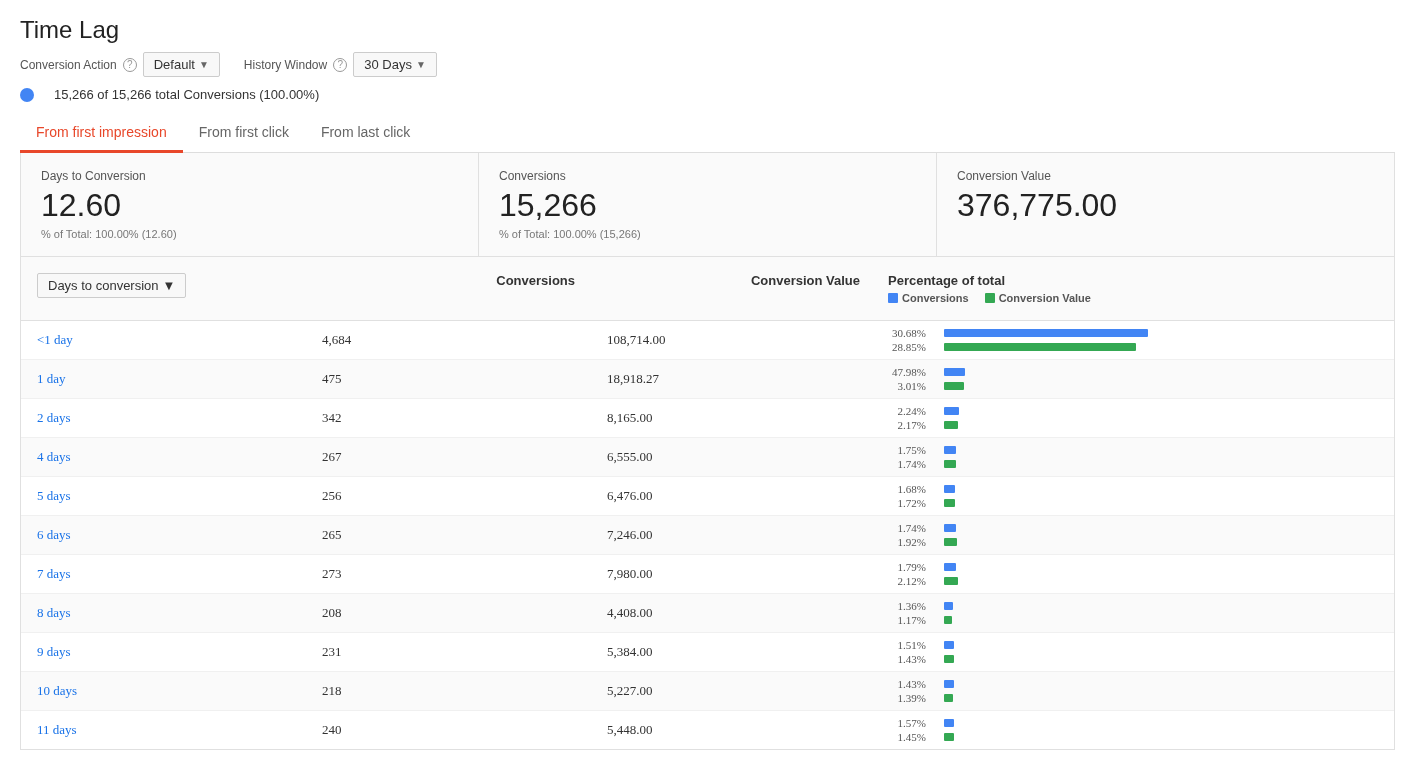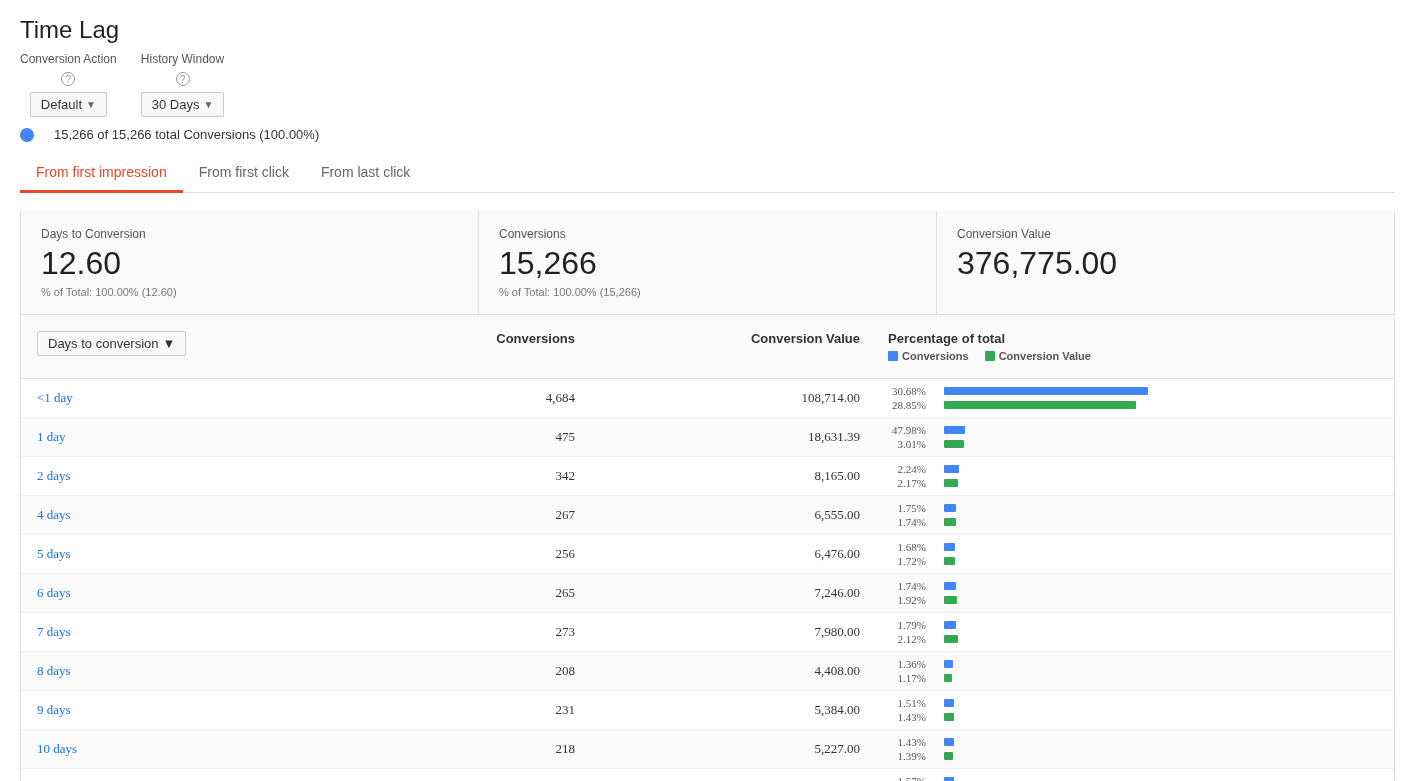--- a/index.html
+++ b/index.html
@@ -3,35 +3,35 @@
   <meta charset="utf-8">
   <style>
     * { box-sizing: border-box; margin: 0; padding: 0; }
     body { font-family: Arial, sans-serif; font-size: 13px; color: #333; background: #fff; }
 
     .page { padding: 16px 20px; }
 
     h1 { font-size: 24px; font-weight: 400; color: #222; margin-bottom: 8px; }
 
     .controls-row { display: flex; align-items: center; gap: 24px; margin-bottom: 10px; }
-    .control-group { display: flex; align-items: center; gap: 6px; flex-direction: column; }
+    .control-group { display: flex; align-items: center; gap: 6px; }
     .control-label { font-size: 12px; color: #555; }
     .help-icon { display: inline-flex; align-items: center; justify-content: center; width: 14px; height: 14px; border-radius: 50%; border: 1px solid #999; color: #999; font-size: 10px; cursor: pointer; }
 
     .dropdown-btn {
       display: inline-flex; align-items: center; gap: 4px;
       border: 1px solid #ccc; border-radius: 2px; padding: 4px 10px;
       background: #f8f8f8; cursor: pointer; font-size: 13px; color: #333;
     }
     .dropdown-btn .arrow { font-size: 10px; color: #666; }
 
     .summary-row { display: flex; align-items: center; gap: 20px; margin-bottom: 12px; font-size: 13px; color: #333; }
     .blue-dot { width: 14px; height: 14px; border-radius: 50%; background: #4285f4; display: inline-block; }
 
-    .tabs { display: flex; border-bottom: 1px solid #ddd; margin-bottom: 18px; }
+    .tabs { display: flex; border-bottom: 1px solid #ddd; margin-bottom: 0; }
     .tab {
       padding: 10px 16px; font-size: 14px; cursor: pointer; color: #666;
       border-bottom: 3px solid transparent; margin-bottom: -1px;
     }
     .tab.active { color: #e8472a; border-bottom: 3px solid #e8472a; font-weight: 500; }
 
     .metrics-bar {
       display: flex; border: 1px solid #e0e0e0; border-top: none;
       background: #fafafa;
     }
@@ -66,21 +66,21 @@
       display: grid;
       grid-template-columns: 285px 285px 285px 1fr;
       border-bottom: 1px solid #f0f0f0;
       align-items: center;
       font-family: Liberation Serif, serif;
     }
     .table-row:last-child { border-bottom: none; }
     .table-row:nth-child(even) { background: #fafafa; }
 
     .cell { padding: 8px 16px; font-size: 13px; color: #333; }
-    .cell.right { text-align: right; }
+    .cell.right { }
     .cell.label { color: #1a73e8; }
 
     .bar-cell { padding: 6px 12px; }
     .bar-pair { display: flex; flex-direction: column; gap: 2px; }
     .bar-row { display: flex; align-items: center; gap: 18px; }
     .bar-pct { font-size: 11px; color: #555; width: 38px; text-align: right; flex-shrink: 0; }
     .bar-track { flex: 1; height: 8px; background: transparent; position: relative; }
     .bar-fill { height: 8px; border-radius: 1px; }
     .bar-blue { background: #4285f4; }
     .bar-green { background: #34a853; }
@@ -186,21 +186,21 @@
           <div class="bar-track">
             <div class="bar-fill bar-green" style="width:192px"></div>
           </div>
         </div>
       </div>
     </div>
   </div>
         <div class="table-row">
     <div class="cell label">1 day</div>
     <div class="cell right">475</div>
-    <div class="cell right">18,631.39</div>
+    <div class="cell right">18,918.27</div>
     <div class="bar-cell">
       <div class="bar-pair">
         <div class="bar-row">
           <span class="bar-pct">47.98%</span>
           <div class="bar-track">
             <div class="bar-fill bar-blue" style="width:21px"></div>
           </div>
         </div>
         <div class="bar-row">
           <span class="bar-pct">3.01%</span>

